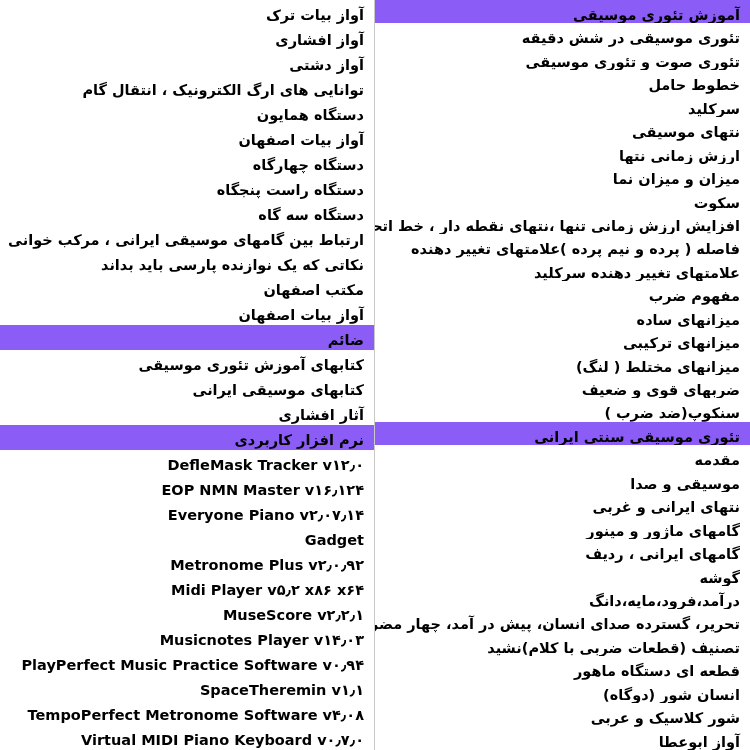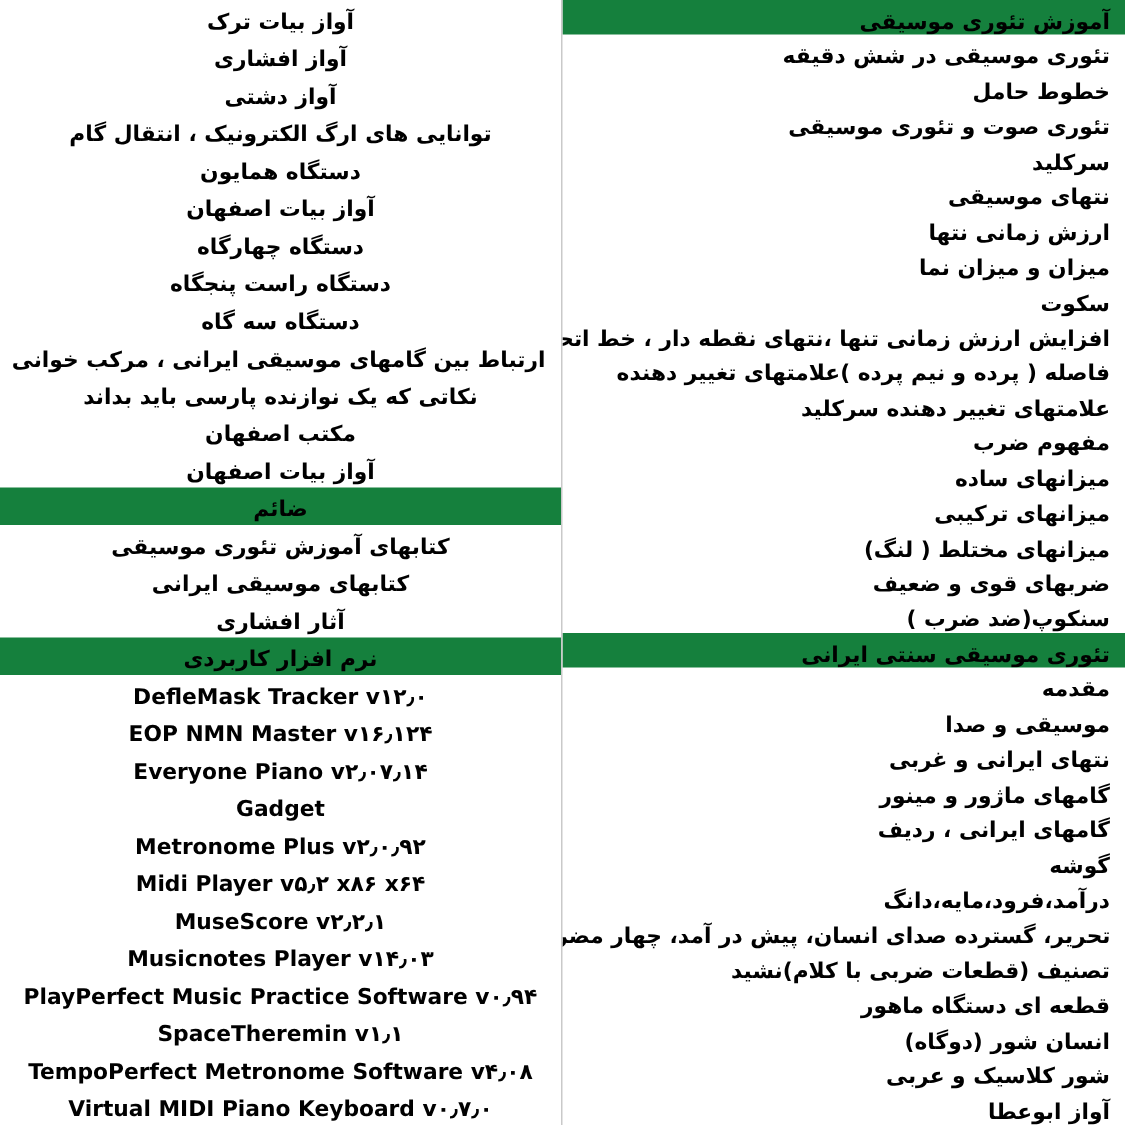--- a/index.html
+++ b/index.html
@@ -45,38 +45,38 @@
     overflow: hidden;
     font-size: 14.5px;
     font-weight: bold;
     letter-spacing: 0;
   }
   .row.rtl-text {
     text-align: right;
     direction: rtl;
   }
   .row.highlight {
-    background: #15803d;
+    background: #8b5cf6;
   }
   .col-left .row {
-    text-align: center;
+    text-align: right;
   }
   .col-right .row {
     text-align: right;
   }
 </style>
 </head>
 <body>
 
 <div id="page">
   <div class="column col-right" id="right-col">
       <div class="row rtl-text highlight">آموزش تئوری موسیقی</div>
       <div class="row rtl-text">تئوری موسیقی در شش دقیقه</div>
+      <div class="row rtl-text">تئوری صوت و تئوری موسیقی</div>
       <div class="row rtl-text">خطوط حامل</div>
-      <div class="row rtl-text">تئوری صوت و تئوری موسیقی</div>
       <div class="row rtl-text">سرکلید</div>
       <div class="row rtl-text">نتهای موسیقی</div>
       <div class="row rtl-text">ارزش زمانی نتها</div>
       <div class="row rtl-text">میزان و میزان نما</div>
       <div class="row rtl-text">سکوت</div>
       <div class="row rtl-text">افزایش ارزش زمانی تنها ،نتهای نقطه دار ، خط اتحاد</div>
       <div class="row rtl-text">فاصله ( پرده و نیم پرده )علامتهای تغییر دهنده</div>
       <div class="row rtl-text">علامتهای تغییر دهنده سرکلید</div>
       <div class="row rtl-text">مفهوم ضرب</div>
       <div class="row rtl-text">میزانهای ساده</div>

